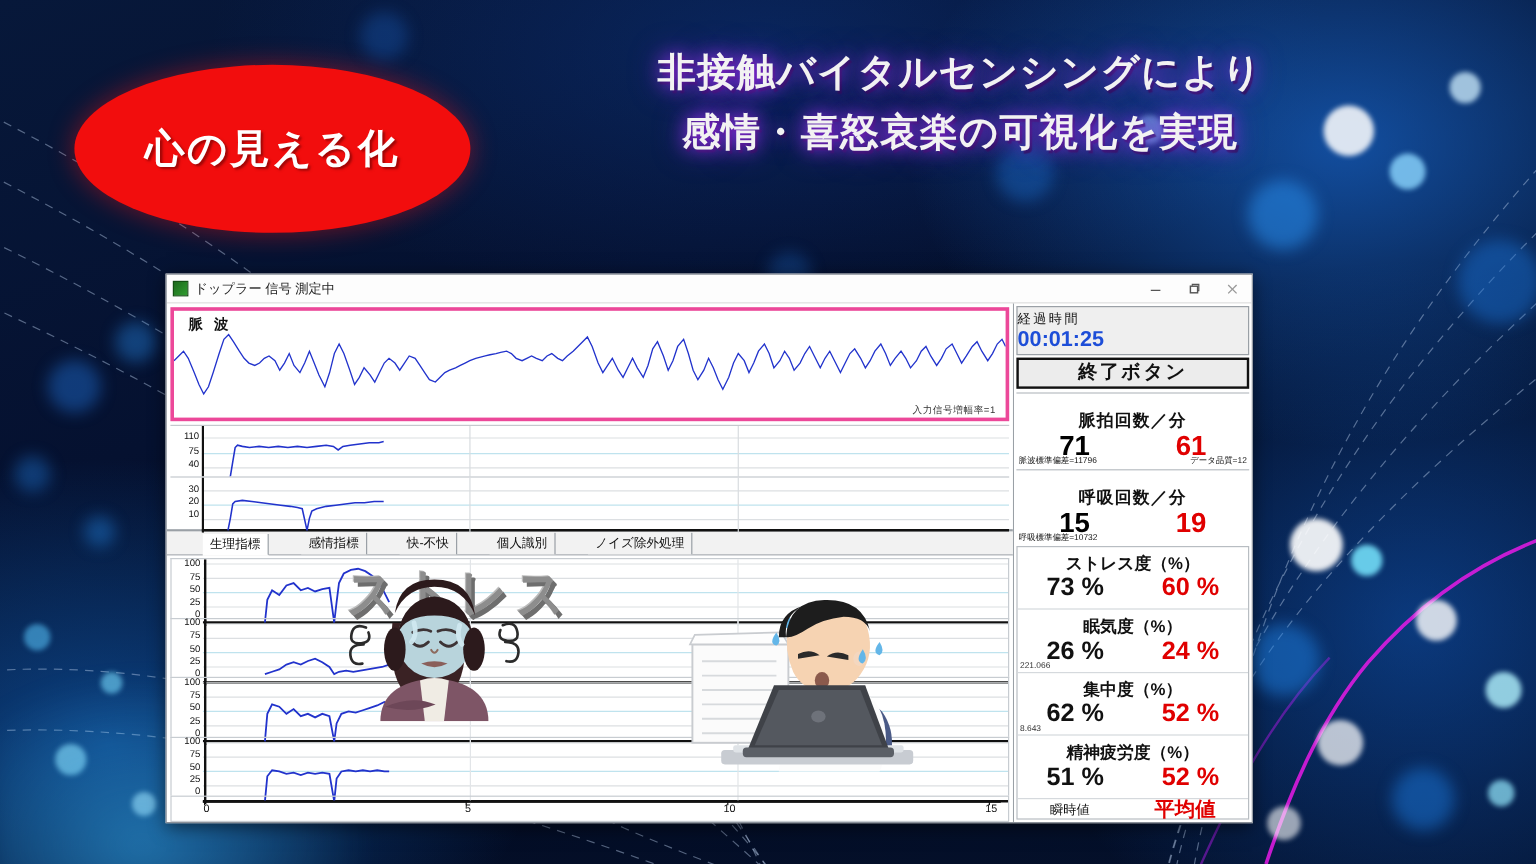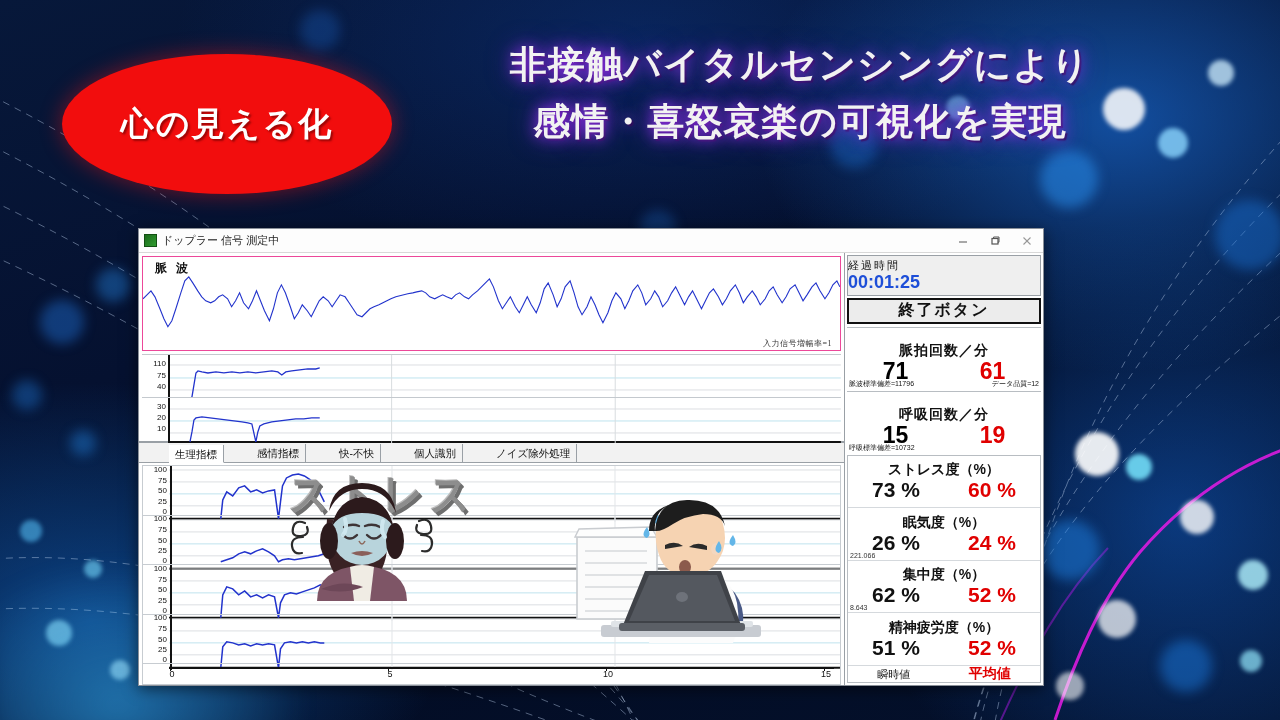--- a/index.html
+++ b/index.html
@@ -35,21 +35,21 @@
     display: flex; align-items: center; justify-content: center;
     box-shadow: 0 0 22px rgba(255,20,20,.45);
   }
   #ellipse-badge span {
     color: #ffffff; font-size: 33px; font-weight: bold;
     letter-spacing: 2px;
     text-shadow: 2px 2px 2px rgba(90,0,0,.55);
   }
   #headline { position: absolute; left: 420px; top: 36px; width: 760px; }
   #headline div {
-    color: #f2f2f2; font-size: 37px; font-weight: bold;
+    color: #f2f2f2; font-size: 32px; font-weight: bold;
     letter-spacing: 1px; line-height: 1.55;
     text-align: center;
     text-shadow:
       0 0 14px rgba(150,50,240,.95),
       0 0 26px rgba(120,40,220,.75),
       2px 2px 1px rgba(40,10,70,.8);
   }
 
   
   #app-window {
@@ -83,21 +83,21 @@
 
   #win-body { flex: 1; display: flex; min-height: 0; }
   #left-col { width: 706px; flex: none; display: flex; flex-direction: column;
               border-right: 1px solid #9aa0a6; }
   #right-col { flex: 1; display: flex; flex-direction: column; background: #ffffff; }
 
   
   #upper-stack { height: 190px; flex: none; display: flex; flex-direction: column;
                  background: #fff; border-bottom: 2px solid #9aa0a6; }
   .wave-panel { position: relative; background: #fff; }
-  #panel-pulsewave { height: 103px; border: 1px solid #ec4899; margin: 3px; font-family: Liberation Serif, serif; }
+  #panel-pulsewave { height: 103px; border: 3px solid #ec4899; margin: 3px; }
   #panel-hr  { height: 46px; border-top: 1px solid #c4c9ce; margin: 0 3px; position: relative; }
   #panel-br  { height: 46px; border-top: 1px solid #c4c9ce; margin: 0 3px 2px 3px; position: relative; }
 
   .panel-label {
     position: absolute; left: 12px; top: 3px;
     font-size: 12px; font-weight: bold; color: #111; letter-spacing: 3px;
     z-index: 4;
   }
   .panel-note {
     position: absolute; right: 8px; bottom: 1px;
@@ -183,21 +183,21 @@
   }
   .metric-title { text-align: center; font-size: 14px; font-weight: bold; color: #111; }
   .metric-row { display: flex; justify-content: space-around; align-items: baseline;
                 margin-top: -1px; }
   .metric-row .inst { font-size: 21px; font-weight: bold; color: #111; }
   .metric-row .avg  { font-size: 21px; font-weight: bold; color: #e00000; }
   .metric-sub { position: absolute; left: 2px; bottom: 1px; font-size: 7px; color: #333; }
   #metric-legend { flex: none; height: 16px; display: flex;
                    justify-content: space-around; align-items: center; }
   #metric-legend .inst { font-size: 11px; font-weight: normal; color: #111; }
-  #metric-legend .avg  { font-size: 14px; font-weight: bold; color: #e00000; }
+  #metric-legend .avg  { font-size: 17px; font-weight: bold; color: #e00000; }
 </style>
 </head>
 <body>
 
 <div id="bg">
   <div id="bg-base"></div>
   <svg class="bgsvg" viewBox="0 0 1280 720">
     <g stroke="#b9cde8" stroke-opacity=".45" fill="none" stroke-width="1" stroke-dasharray="7 6">
       <path d="M-20,90 C160,180 330,300 470,470 C560,580 620,680 650,760"></path>
       <path d="M-20,140 C170,235 340,355 480,520 C570,625 630,700 660,760"></path>

